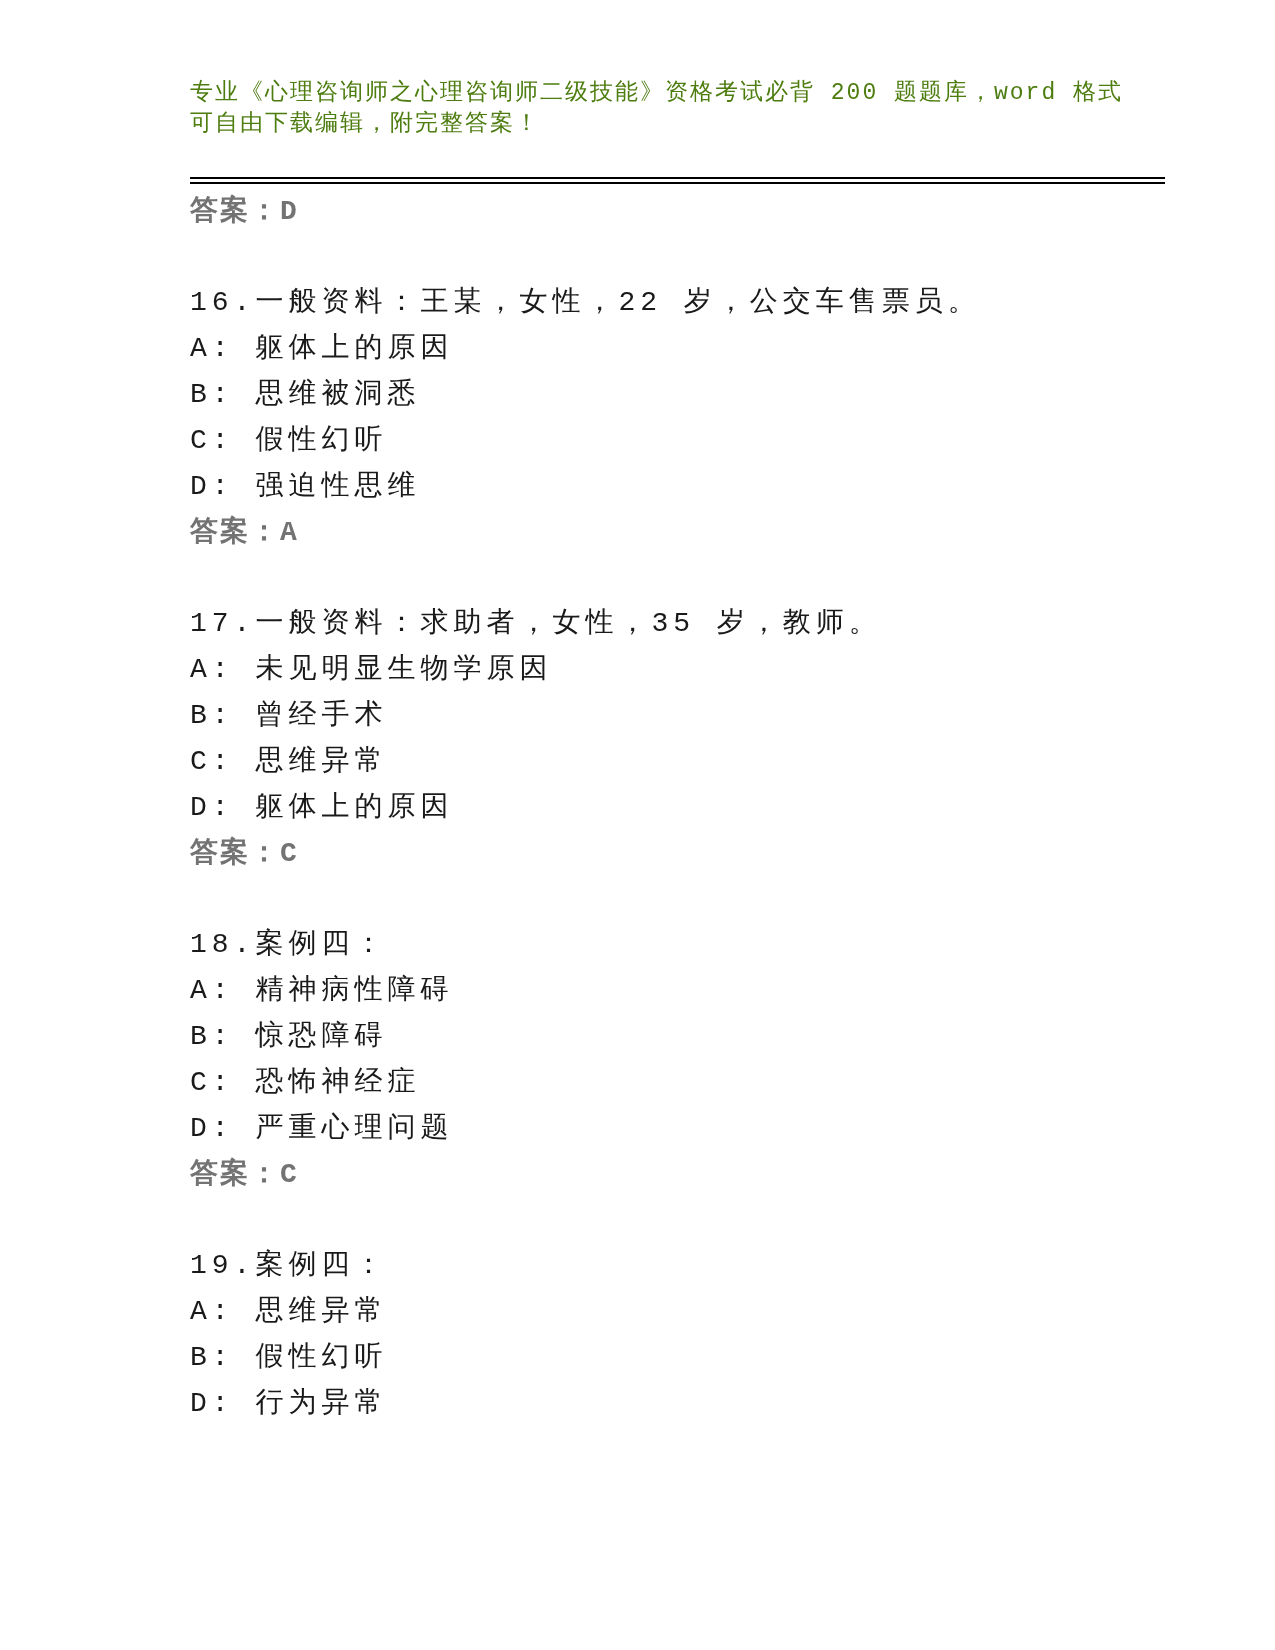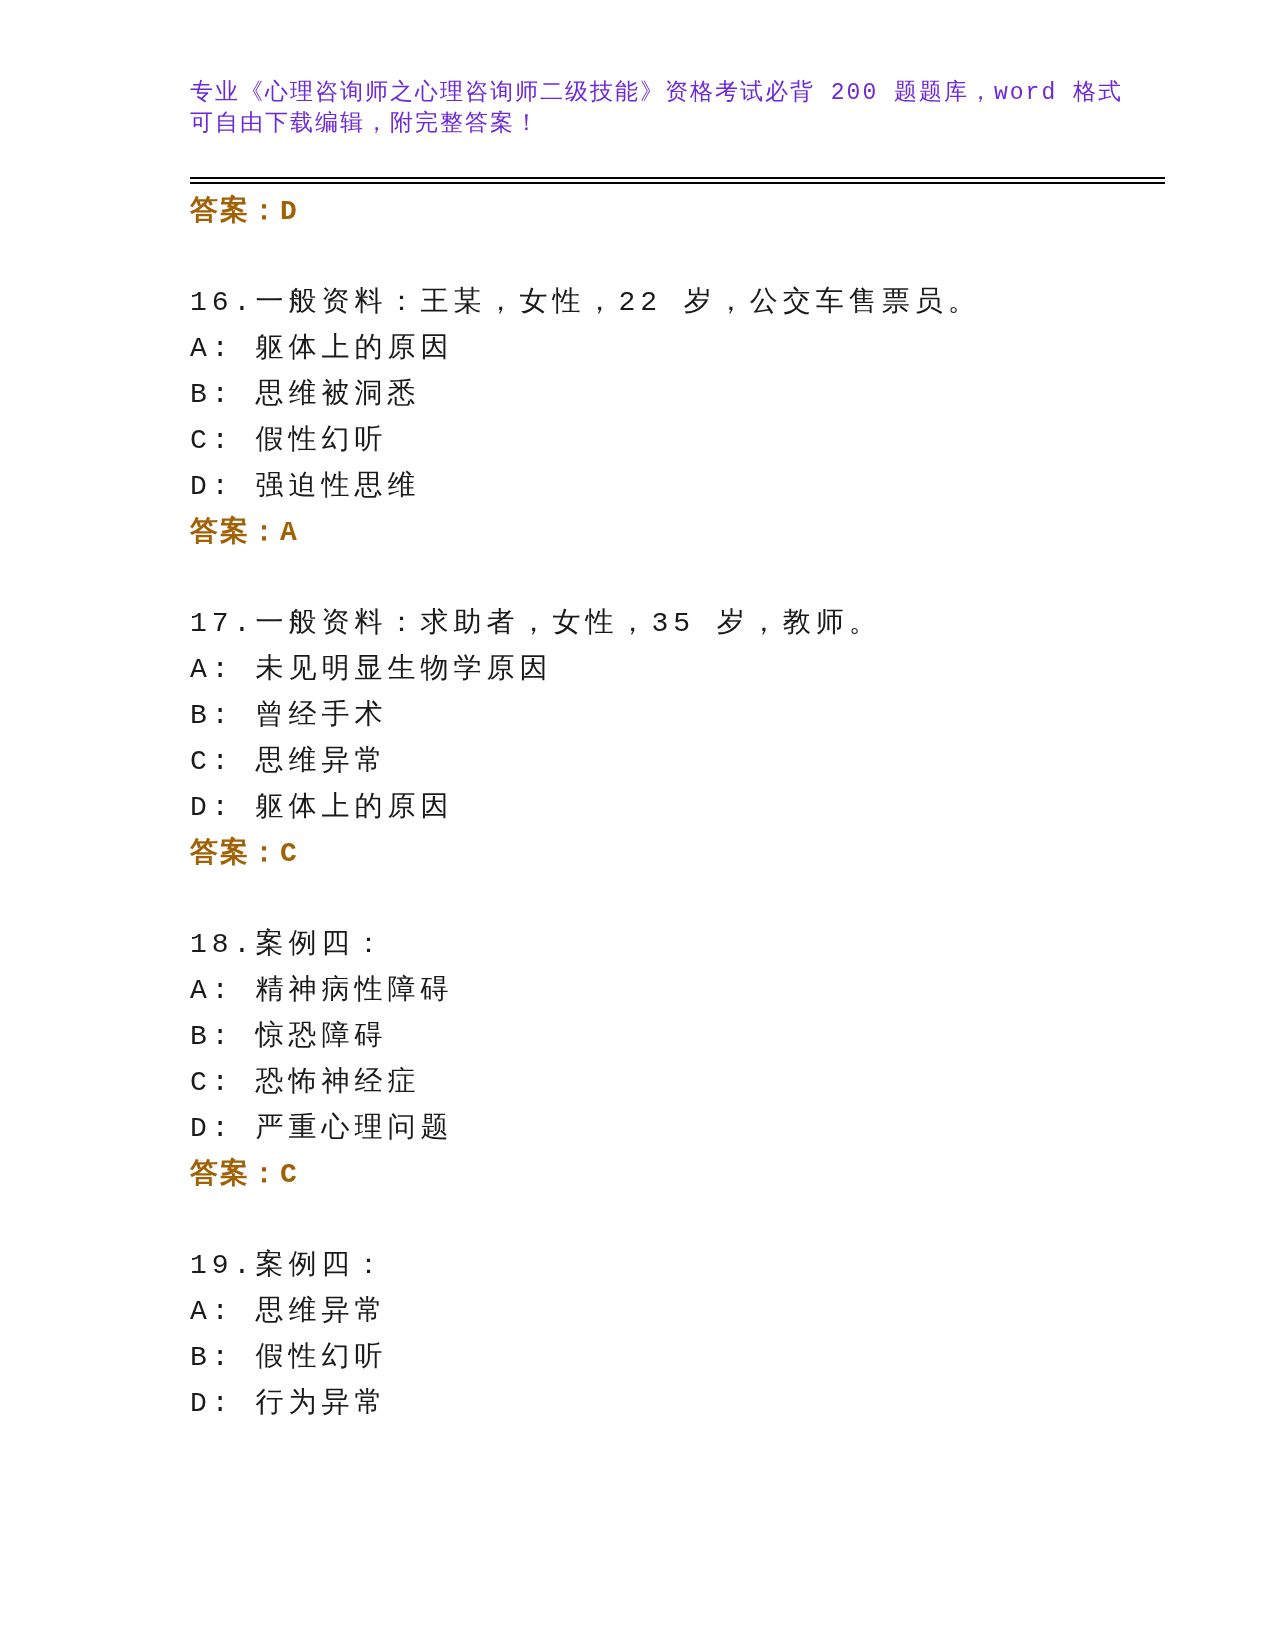--- a/index.html
+++ b/index.html
@@ -21,40 +21,40 @@
     position: absolute;
     left: 190px;
     top: 0;
     width: 975px;
   }
   .doc-header {
     padding-top: 78px;
     font-size: 23px;
     line-height: 31px;
     letter-spacing: 2px;
-    color: #6d28d9;
+    color: #4d7c0f;
   }
   .hline { white-space: nowrap; }
   .double-rule {
     margin-top: 37px;
     height: 7px;
     width: 975px;
     border-top: 2px solid #000000;
     border-bottom: 2px solid #000000;
   }
   .line {
     font-size: 28px;
     line-height: 46px;
     letter-spacing: 5px;
     white-space: nowrap;
   }
   .answer-line {
     font-weight: bold;
     letter-spacing: 2px;
-    color: #a16207;
+    color: #737373;
   }
   .lead-answer { margin-top: 5px; }
   .question { margin-top: 45px; }
 </style>
 </head>
 <body>
 
 <div class="page">
   <div class="content">
 

